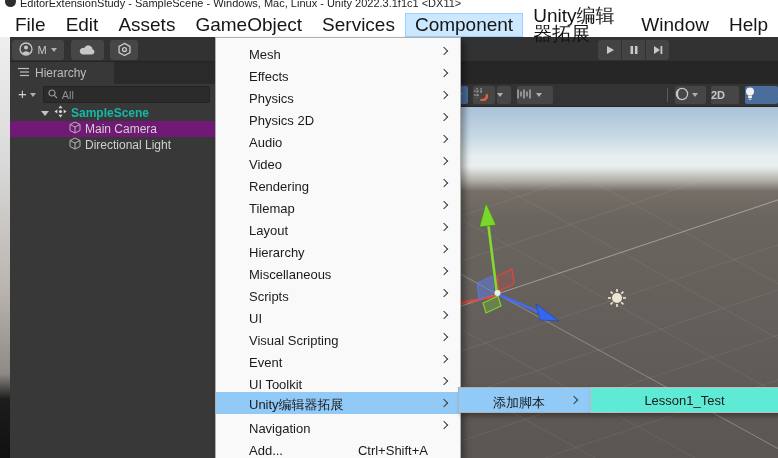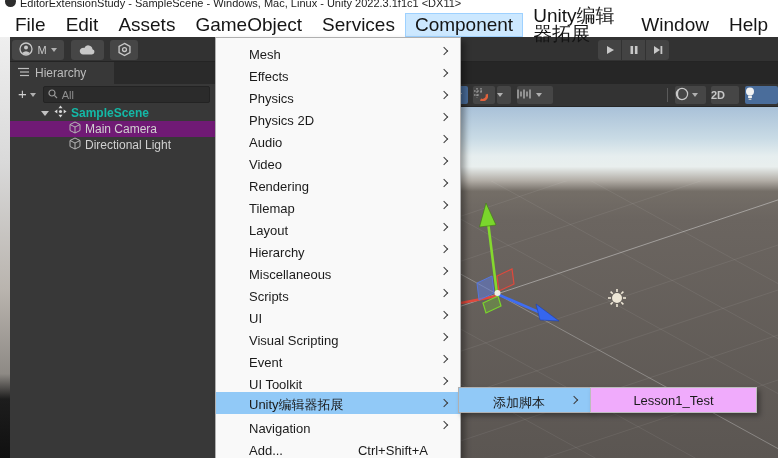--- a/index.html
+++ b/index.html
@@ -50,21 +50,21 @@
     background:linear-gradient(180deg,#a9c1d8 0%,#c9dbe5 9%,#e6eeef 14%,#e9efee 17%,#b2ada6 21%,#746e67 24%,#6b6560 32%,#5b5652 100%);}
   .viewport svg{position:absolute;left:0;top:0;}
   
   .menu-panel{position:absolute;left:215px;top:37px;width:246px;height:421px;background:#f9f9f9;border:1px solid #b0b0b0;border-bottom:none;box-shadow:4px 4px 6px rgba(0,0,0,.35);box-sizing:border-box;z-index:10;padding-top:2px;}
   .menu-item{height:22px;display:flex;align-items:flex-end;padding:0 10px 0 33px;font-size:13px;color:#1b1b1b;position:relative;}
   .menu-item.hl{background:#91c9f7;}
   .chev{position:absolute;right:13px;top:50%;width:5px;height:5px;border-right:1.4px solid #3c3c3c;border-top:1.4px solid #3c3c3c;transform:translateY(-50%) rotate(45deg);}
   .shortcut{margin-left:auto;padding-right:22px;}
   .submenu1{position:absolute;left:458px;top:387px;width:133px;height:26px;background:#f9f9f9;border:1px solid #b0b0b0;box-shadow:3px 3px 5px rgba(0,0,0,.35);box-sizing:border-box;z-index:11;display:flex;}
   .submenu1 .menu-item{flex:1;height:auto;padding-left:34px;}
-  .submenu2{position:absolute;left:590px;top:387px;width:167px;height:26px;background:#f0abfc;border:1px solid #bdbdbd;box-shadow:3px 3px 5px rgba(0,0,0,.35);box-sizing:border-box;z-index:11;display:flex;align-items:center;justify-content:center;font-size:13px;color:#1b1b1b;}
+  .submenu2{position:absolute;left:590px;top:387px;width:189px;height:26px;background:#5eead4;border:1px solid #bdbdbd;box-shadow:3px 3px 5px rgba(0,0,0,.35);box-sizing:border-box;z-index:11;display:flex;align-items:center;justify-content:center;font-size:13px;color:#1b1b1b;}
 </style>
 </head>
 <body>
 
 <div class="titlebar">
   <div class="app-icon"></div>
   <div class="title">EditorExtensionStudy - SampleScene - Windows, Mac, Linux - Unity 2022.3.1f1c1 &lt;DX11&gt;</div>
 </div>
 
 <div class="menubar">

